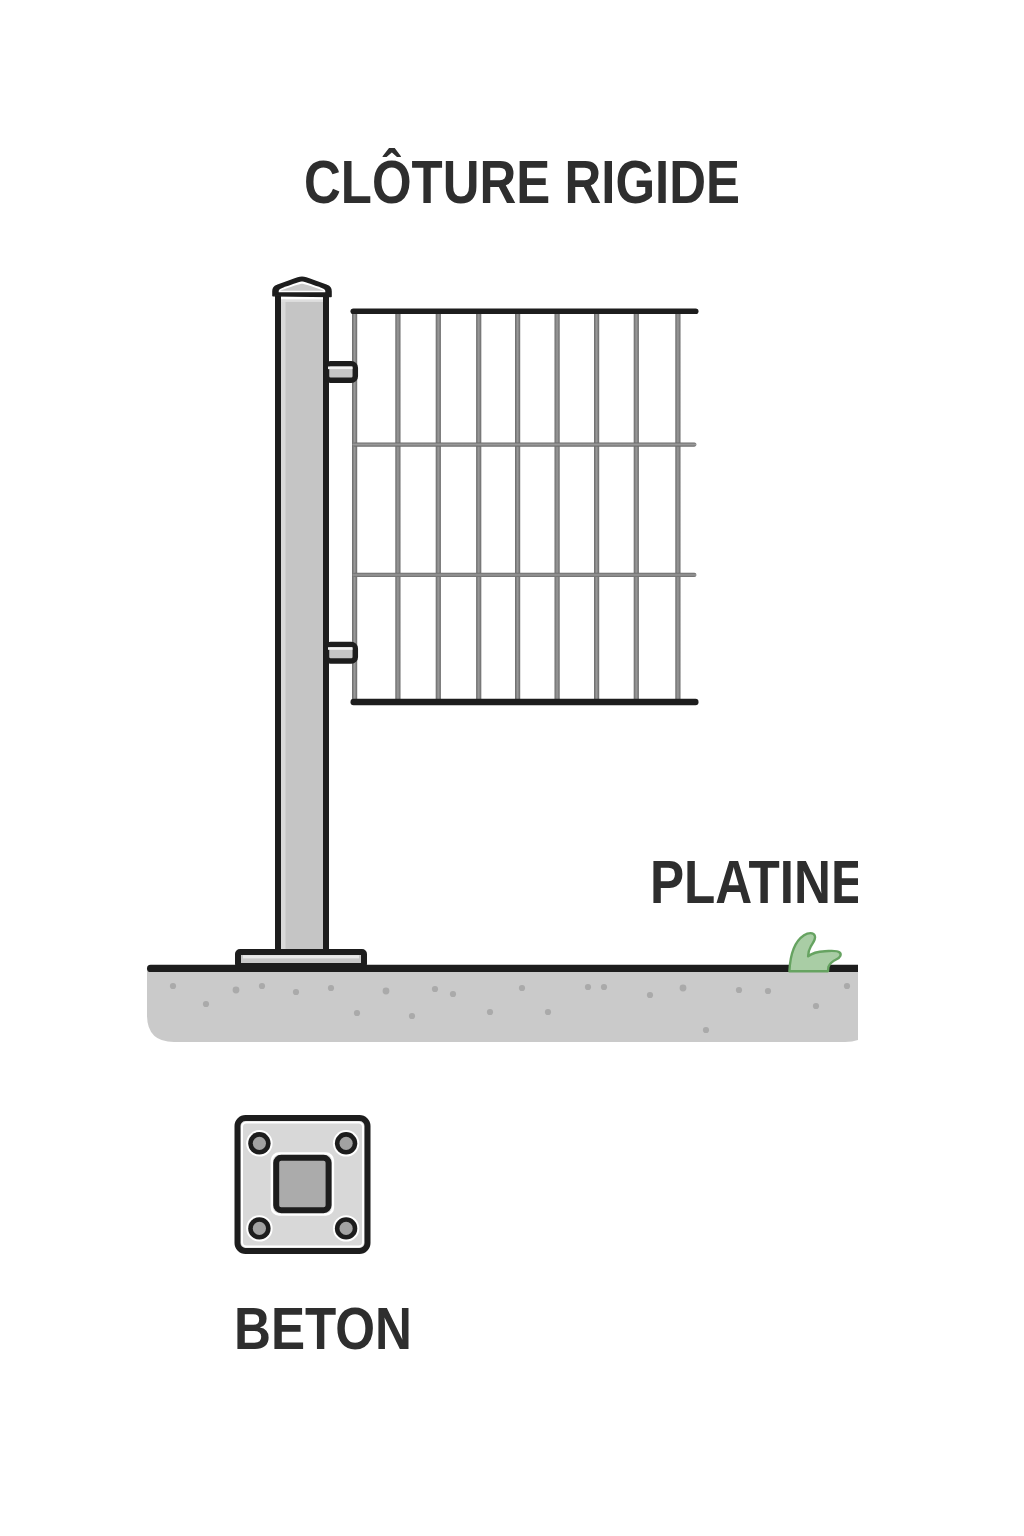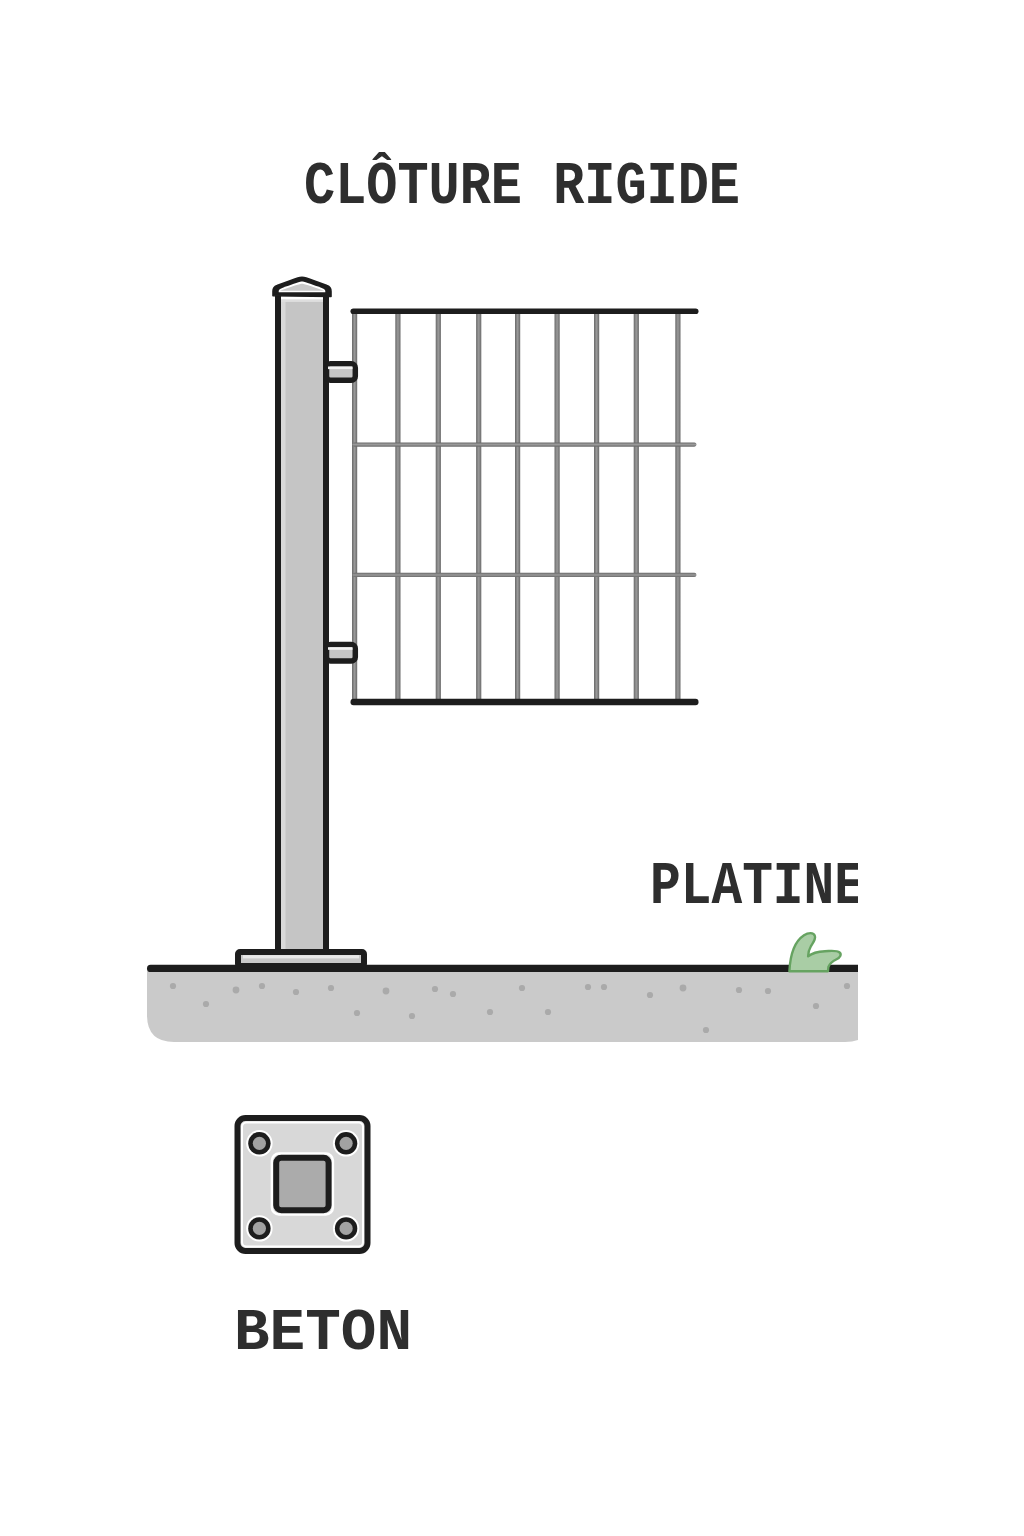--- a/index.html
+++ b/index.html
@@ -1,17 +1,17 @@
 <!DOCTYPE html>
 <html><head>
 <meta charset="utf-8">
 <style>
   html,body{margin:0;padding:0;background:#ffffff;}
   .page{position:relative;width:858px;height:1536px;background:#ffffff;overflow:hidden;
-        font-family:Liberation Mono, monospace;}
+        font-family:Liberation Sans, sans-serif;}
   svg{position:absolute;left:0;top:0;}
 </style>
 </head>
 <body>
 <div class="page">
 <svg width="1024" height="1536" viewBox="0 0 1024 1536">
   <defs>
     <linearGradient id="wireV" x1="0" y1="0" x2="1" y2="0">
       <stop offset="0" stop-color="#696969"></stop>
       <stop offset="0.5" stop-color="#9a9a9a"></stop>

